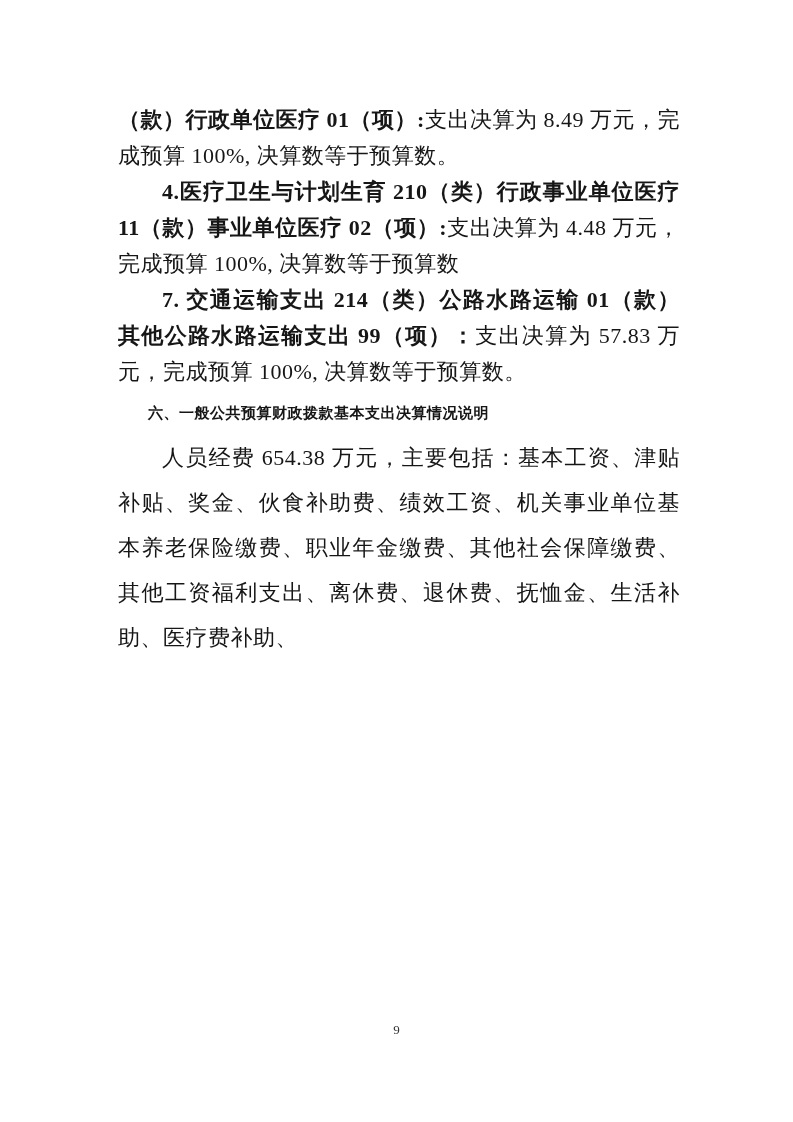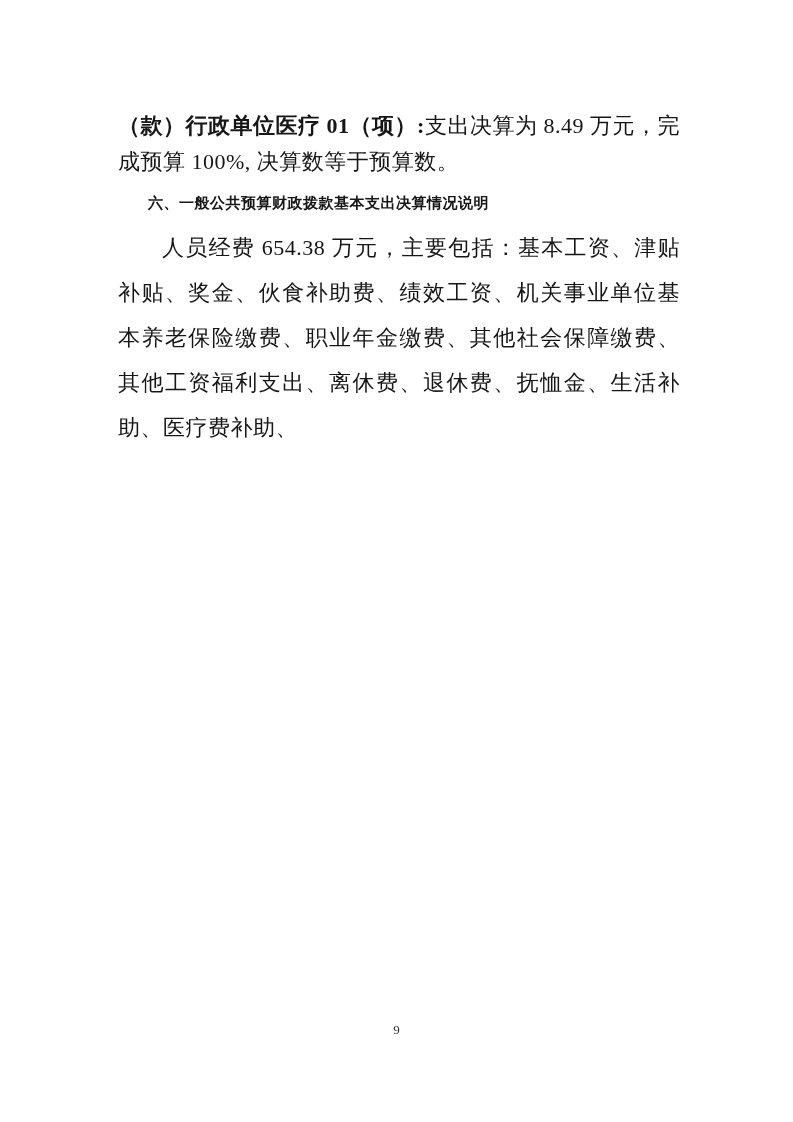--- a/index.html
+++ b/index.html
@@ -12,21 +12,21 @@
     width: 793px;
     height: 1122px;
     margin: 0 auto;
     background: #ffffff;
     overflow: hidden;
     font-family: "Liberation Serif", "DejaVu Serif", serif;
     color: #161616;
   }
   .content {
     position: absolute;
-    top: 108px;
+    top: 102px;
     left: 118px;
     width: 562px;
   }
   p.para {
     margin: 0;
     font-size: 22px;
     line-height: 36px;
     text-align: justify;
     text-justify: inter-character;
     text-align-last: left;
@@ -57,19 +57,21 @@
     color: #333333;
     font-family: "Liberation Serif", "DejaVu Serif", serif;
   }
 </style>
 </head>
 <body>
 
 <div class="page">
   <div class="content">
       <p class="para"><span class="lead">（款）行政单位医疗 01（项）:</span><span class="body-text">支出决算为 8.49 万元，完成预算 100%, 决算数等于预算数。</span></p>
+      <p class="para indent"><span class="lead">4.医疗卫生与计划生育 210（类）行政事业单位医疗 11（款）事业单位医疗 02（项）:</span><span class="body-text">支出决算为 4.48 万元，完成预算 100%, 决算数等于预算数</span></p>
+      <p class="para indent"><span class="lead">7. 交通运输支出 214（类）公路水路运输 01（款）其他公路水路运输支出 99（项）：</span><span class="body-text">支出决算为 57.83 万元，完成预算 100%, 决算数等于预算数。</span></p>
       <p class="heading"><span class="lead">六、一般公共预算财政拨款基本支出决算情况说明</span></p>
       <p class="para indent sec2"><span class="body-text">人员经费 654.38 万元，主要包括：基本工资、津贴补贴、奖金、伙食补助费、绩效工资、机关事业单位基本养老保险缴费、职业年金缴费、其他社会保障缴费、其他工资福利支出、离休费、退休费、抚恤金、生活补助、医疗费补助、</span></p>
     </div>
   <div class="footer">
     <span class="page-number">9</span>
   </div>
 </div>
 
 </body></html>

